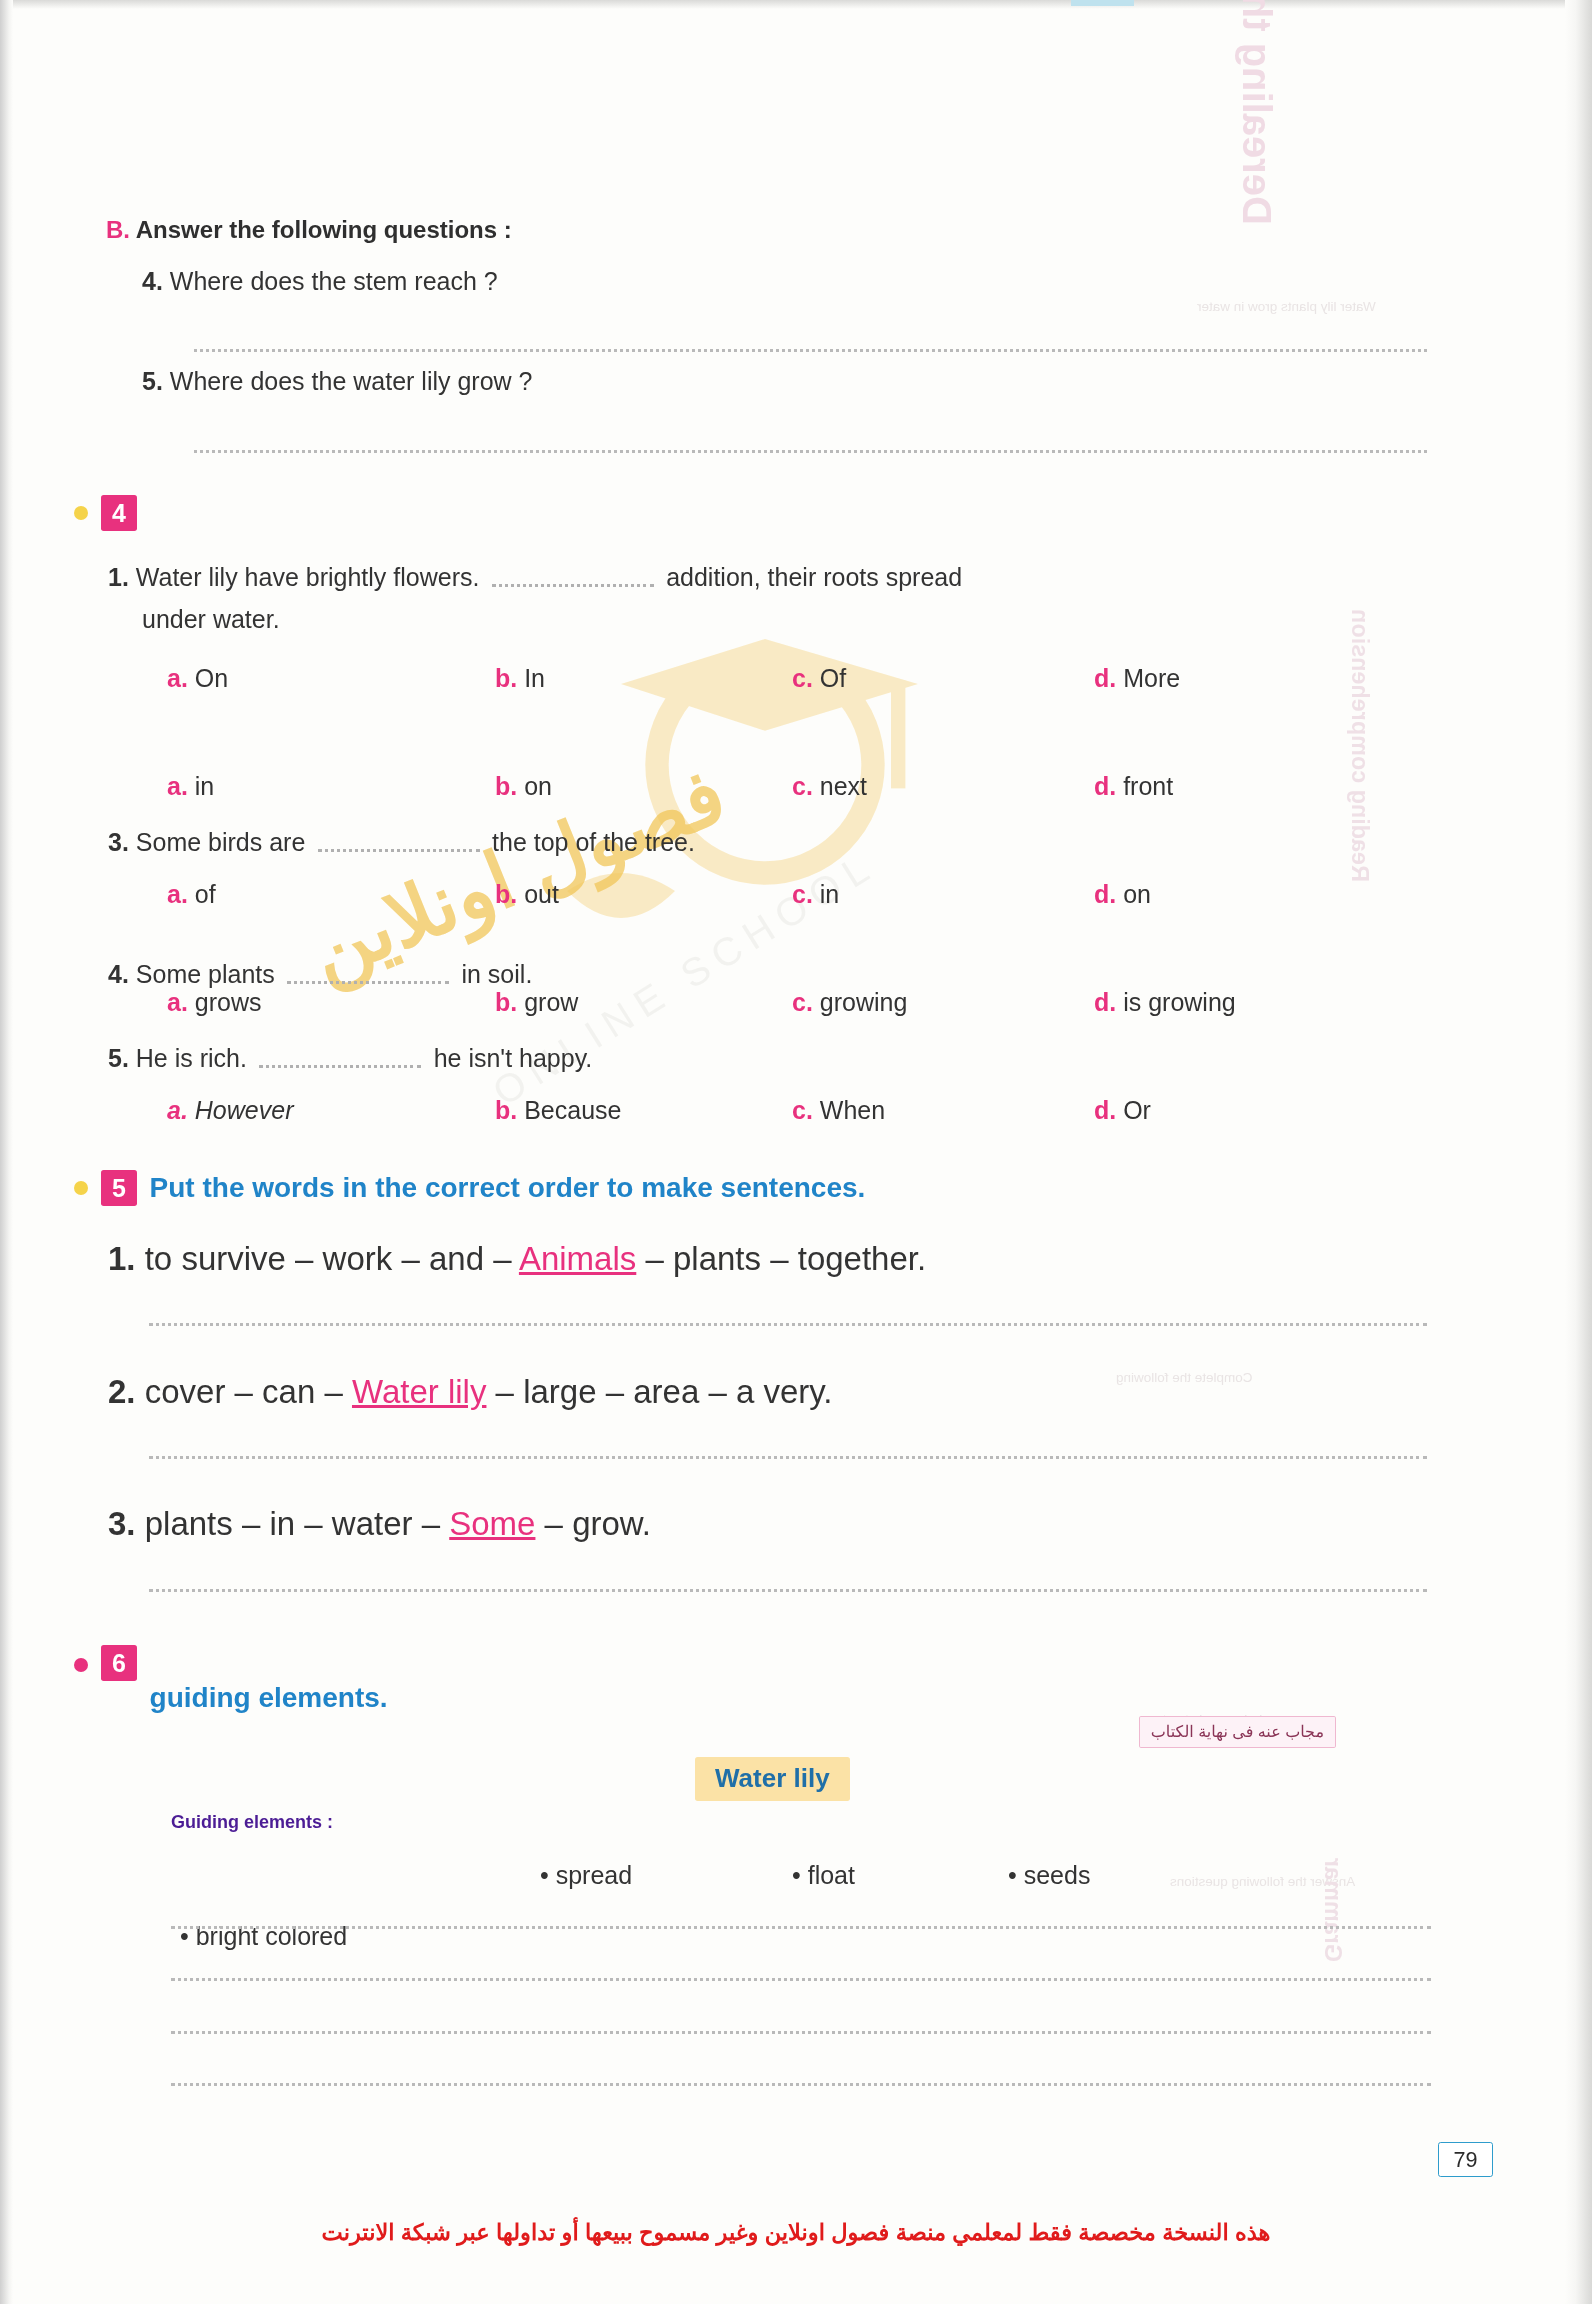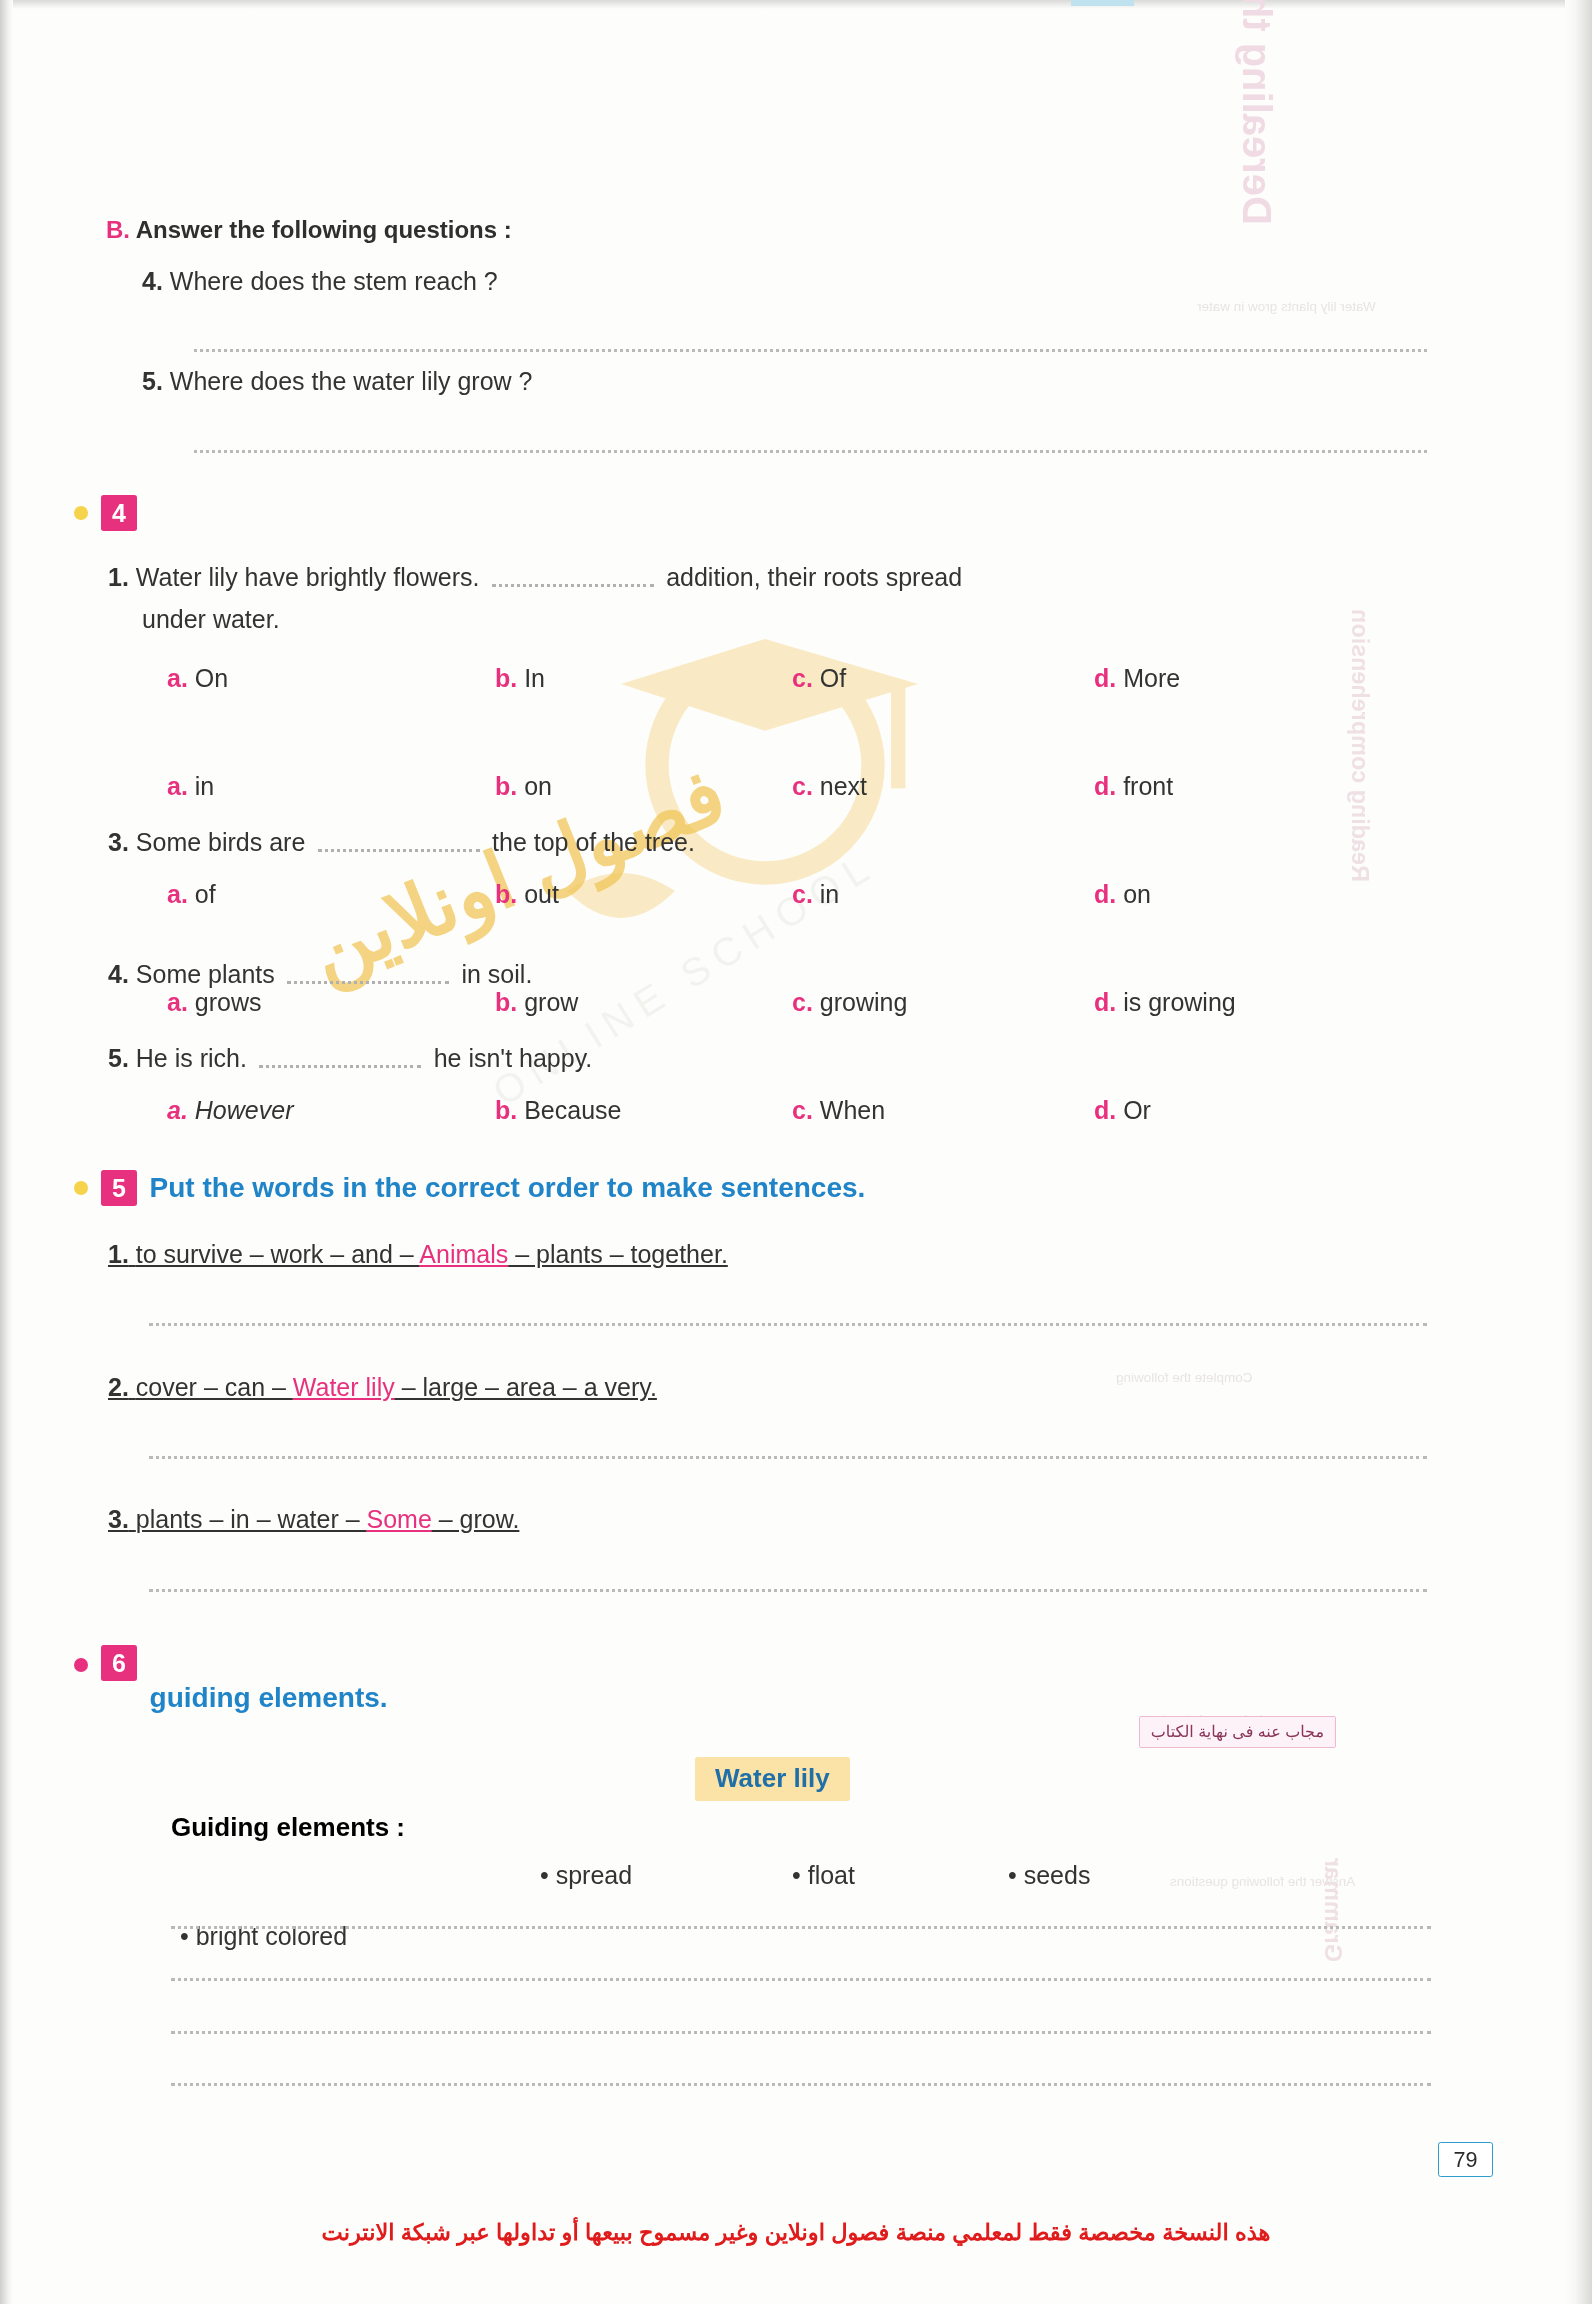--- a/index.html
+++ b/index.html
@@ -109,21 +109,21 @@
 
   .inline-dots {
     display:inline-block;
     border-bottom:3.6px dotted #b0b0b0;
     height: 16px;
     vertical-align: middle;
     margin: 0 5.4px;
   }
 
   
-  .ord { position:absolute; font-size:25px; color:#333; white-space:nowrap;text-decoration:underline; }
+  .ord { position:absolute; font-size:33px; color:#333; white-space:nowrap; }
   .ord .num { font-weight:bold; }
   .ord .kw { color:#e8317e; text-decoration: underline; }
 
   
   .note-box {
     position:absolute;
     border:0.9px solid #efb8d0;
     background:#fdf2f7;
     color:#8a3456;
     font-size:16px;
@@ -135,21 +135,21 @@
     position:absolute;
     background:#fbe2a6;
     color:#1f6fa8;
     font-weight:bold;
     font-size:26px;
     padding:6.3px 20px;
     border-radius:2.7px;
   }
   .guide-label {
     position:absolute;
-    font-size:26px; font-weight:bold; color:#000000;
+    font-size:18px; font-weight:bold; color:#4c1d95;
   }
   .guide-item { position:absolute; font-size:25px; color:#333; white-space:nowrap; }
 
   
   .page-num {
     position:absolute;
     right:99px; top:2142px;
     border:0.9px solid #2e9ccc;
     color:#2b2b2b;
     font-size:21.6px;

